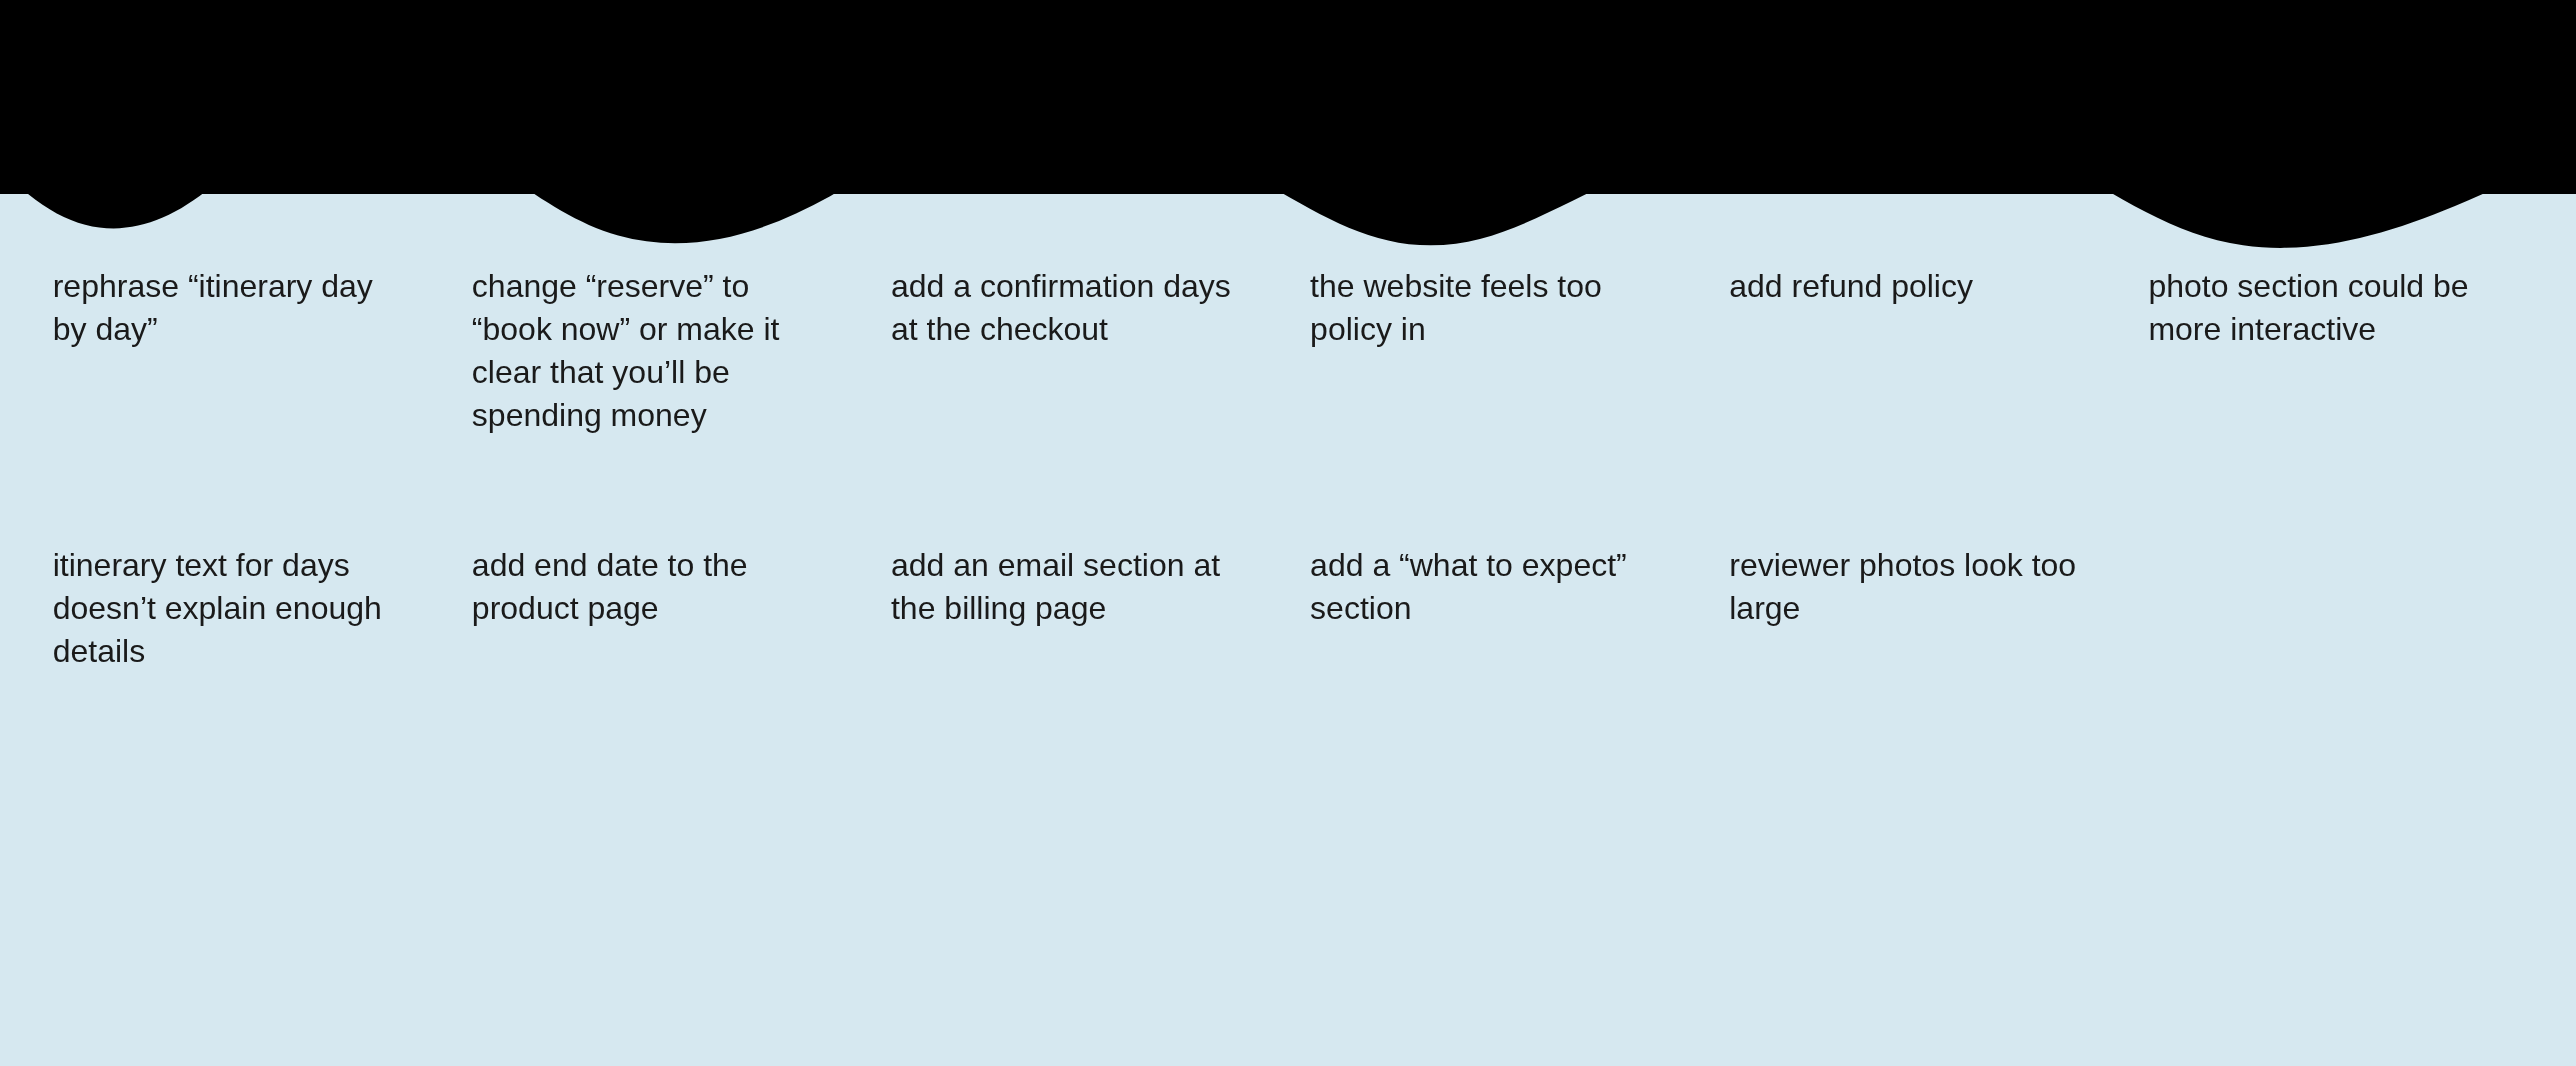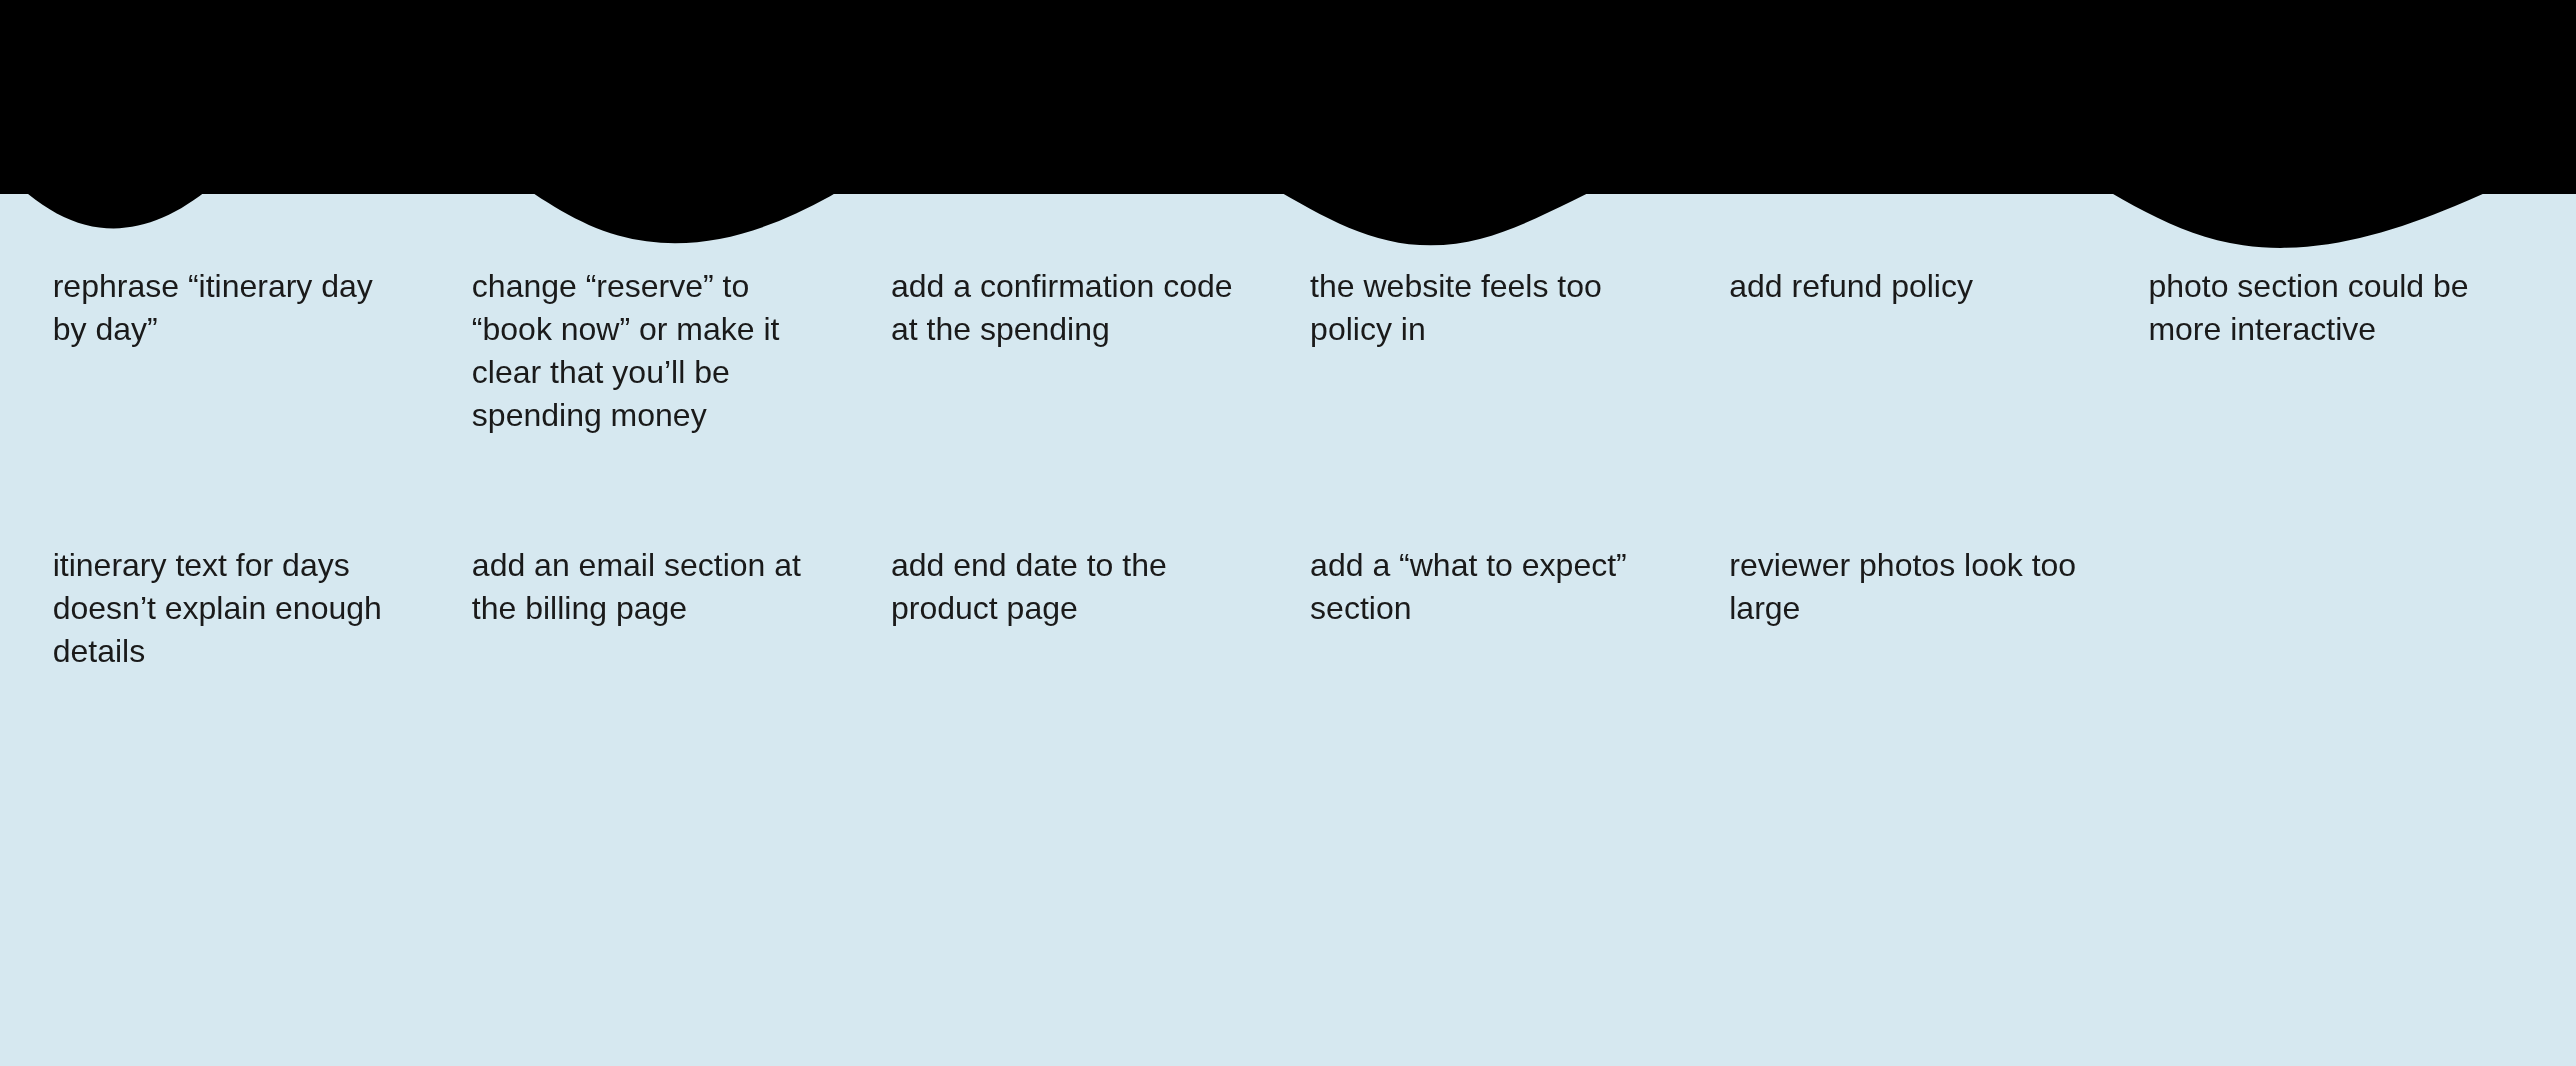--- a/index.html
+++ b/index.html
@@ -96,42 +96,42 @@
   <div class="content-inner">
 
     <div class="row">
       <div class="cell">
         <span>rephrase “itinerary day by day”</span>
       </div>
       <div class="cell">
         <span>change “reserve” to “book now” or make it clear that you’ll be spending money</span>
       </div>
       <div class="cell">
-        <span>add a confirmation code at the spending</span>
+        <span>add a confirmation days at the checkout</span>
       </div>
       <div class="cell">
         <span>the website feels too policy in</span>
       </div>
       <div class="cell">
         <span>add refund policy</span>
       </div>
       <div class="cell">
         <span>photo section could be more interactive</span>
       </div>
     </div>
 
     <div class="row">
       <div class="cell">
         <span>itinerary text for days doesn’t explain enough details</span>
       </div>
       <div class="cell">
-        <span>add an email section at the billing page</span>
+        <span>add end date to the product page</span>
       </div>
       <div class="cell">
-        <span>add end date to the product page</span>
+        <span>add an email section at the billing page</span>
       </div>
       <div class="cell">
         <span>add a “what to expect” section</span>
       </div>
       <div class="cell">
         <span>reviewer photos look too large</span>
       </div>
       <div class="cell">
         <span></span>
       </div>

